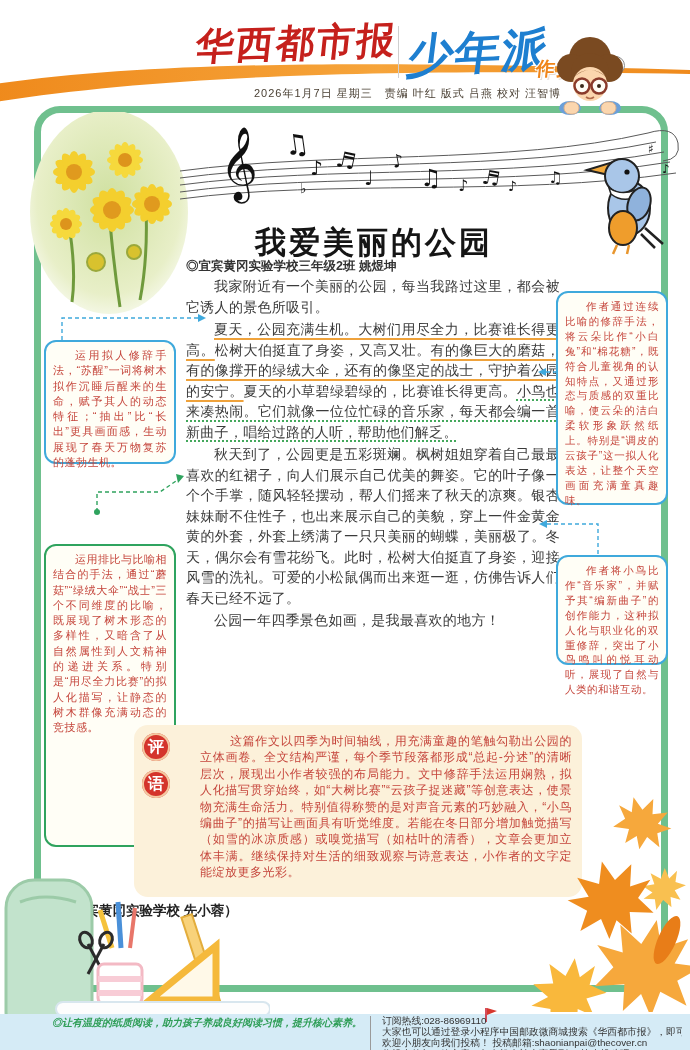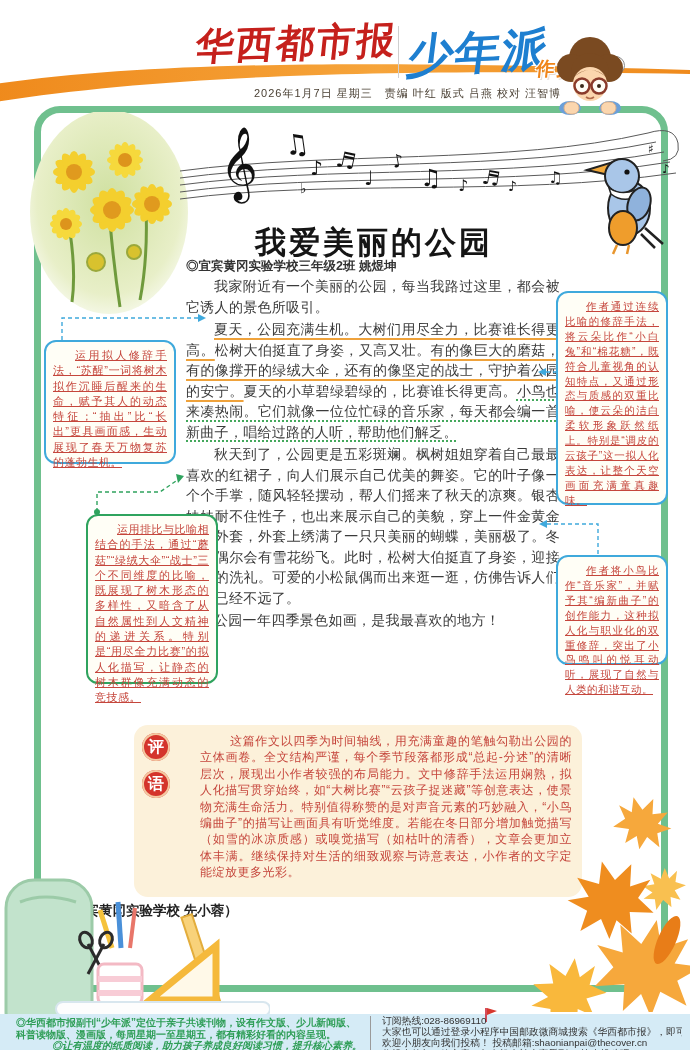--- a/index.html
+++ b/index.html
@@ -51,25 +51,25 @@
     font-size:14px;line-height:20.5px;color:#3b3b3b;text-align:justify;letter-spacing:0.3px;
   }
   .essay p{margin:0 0 2px 0;text-indent:2em;}
   .ul-o{text-decoration:underline;text-decoration-color:#efa23b;text-decoration-thickness:2px;text-underline-offset:4px;}
   .ul-g{text-decoration:underline dotted #44a85c;text-decoration-thickness:2px;text-underline-offset:4px;}
   
   .note{
     position:absolute;background:#fffef6;border-radius:12px;padding:6px 7px;box-sizing:border-box;
     font-size:11px;line-height:15.3px;color:#c5463c;text-align:justify;letter-spacing:0.5px;
   }
-  .note p{margin:0;text-indent:2em;text-decoration:underline;}
+  .note p{margin:0;text-indent:2em;}
   .note.blue{border:2px solid #3fa9dc;}
   .note.green{border:2px solid #2fa35e;}
   .n-left1{left:44px;top:340px;width:132px;height:124px;}
-  .n-left2{left:44px;top:514px;width:132px;height:170px;margin-left:42px;}
+  .n-left2{left:44px;top:544px;width:132px;height:303px;}
   .n-right1{left:556px;top:291px;width:112px;height:214px;font-size:10.5px;line-height:14.9px;}
   .n-right2{left:556px;top:555px;width:112px;height:110px;font-size:10.5px;line-height:14.9px;}
   .connectors{position:absolute;left:0;top:0;width:690px;height:1050px;pointer-events:none;}
   
   .review-box{position:absolute;left:134px;top:725px;width:448px;height:172px;background:#fcf1da;border-radius:14px;}
   .review-badge{
     position:absolute;width:28px;height:28px;border-radius:50%;background:#d4342c;color:#fff;
     font-size:16px;font-weight:700;text-align:center;line-height:28px;box-shadow:0 0 0 2px #f4c9a2 inset;
   }
   .rb1{left:142px;top:733px;}
@@ -331,21 +331,20 @@
       <use href="#leaf" fill="#f6a83c"></use>
     </g>
   <g transform="translate(52,222) rotate(-32) scale(0.72)">
       <use href="#leaf" fill="#f9b83c"></use>
     </g>
   <ellipse cx="152" cy="170" rx="9" ry="26" fill="#e87d18" transform="rotate(24 152 170)"></ellipse>
 </svg>
 
 <div class="footer"></div>
 <div class="footer-left">
-  <div>◎华西都市报副刊“少年派”定位于亲子共读刊物，设有作文版、少儿新闻版、科普读物版、漫画版，每周星期一至星期五，都有精彩好看的内容呈现。</div>
   <div class="fl2">◎让有温度的纸质阅读，助力孩子养成良好阅读习惯，提升核心素养。</div>
 </div>
 <div class="footer-divider"></div>
 <svg class="flag" viewBox="0 0 14 16">
   <line x1="2" y1="1" x2="2" y2="15" stroke="#c23" stroke-width="1.6"></line>
   <polygon points="3,1 13,4 3,8" fill="#d6372e"></polygon>
 </svg>
 <div class="footer-right">
   <div>订阅热线:028-86969110</div>
   <div>大家也可以通过登录小程序中国邮政微商城搜索《华西都市报》，即可订阅。</div>

